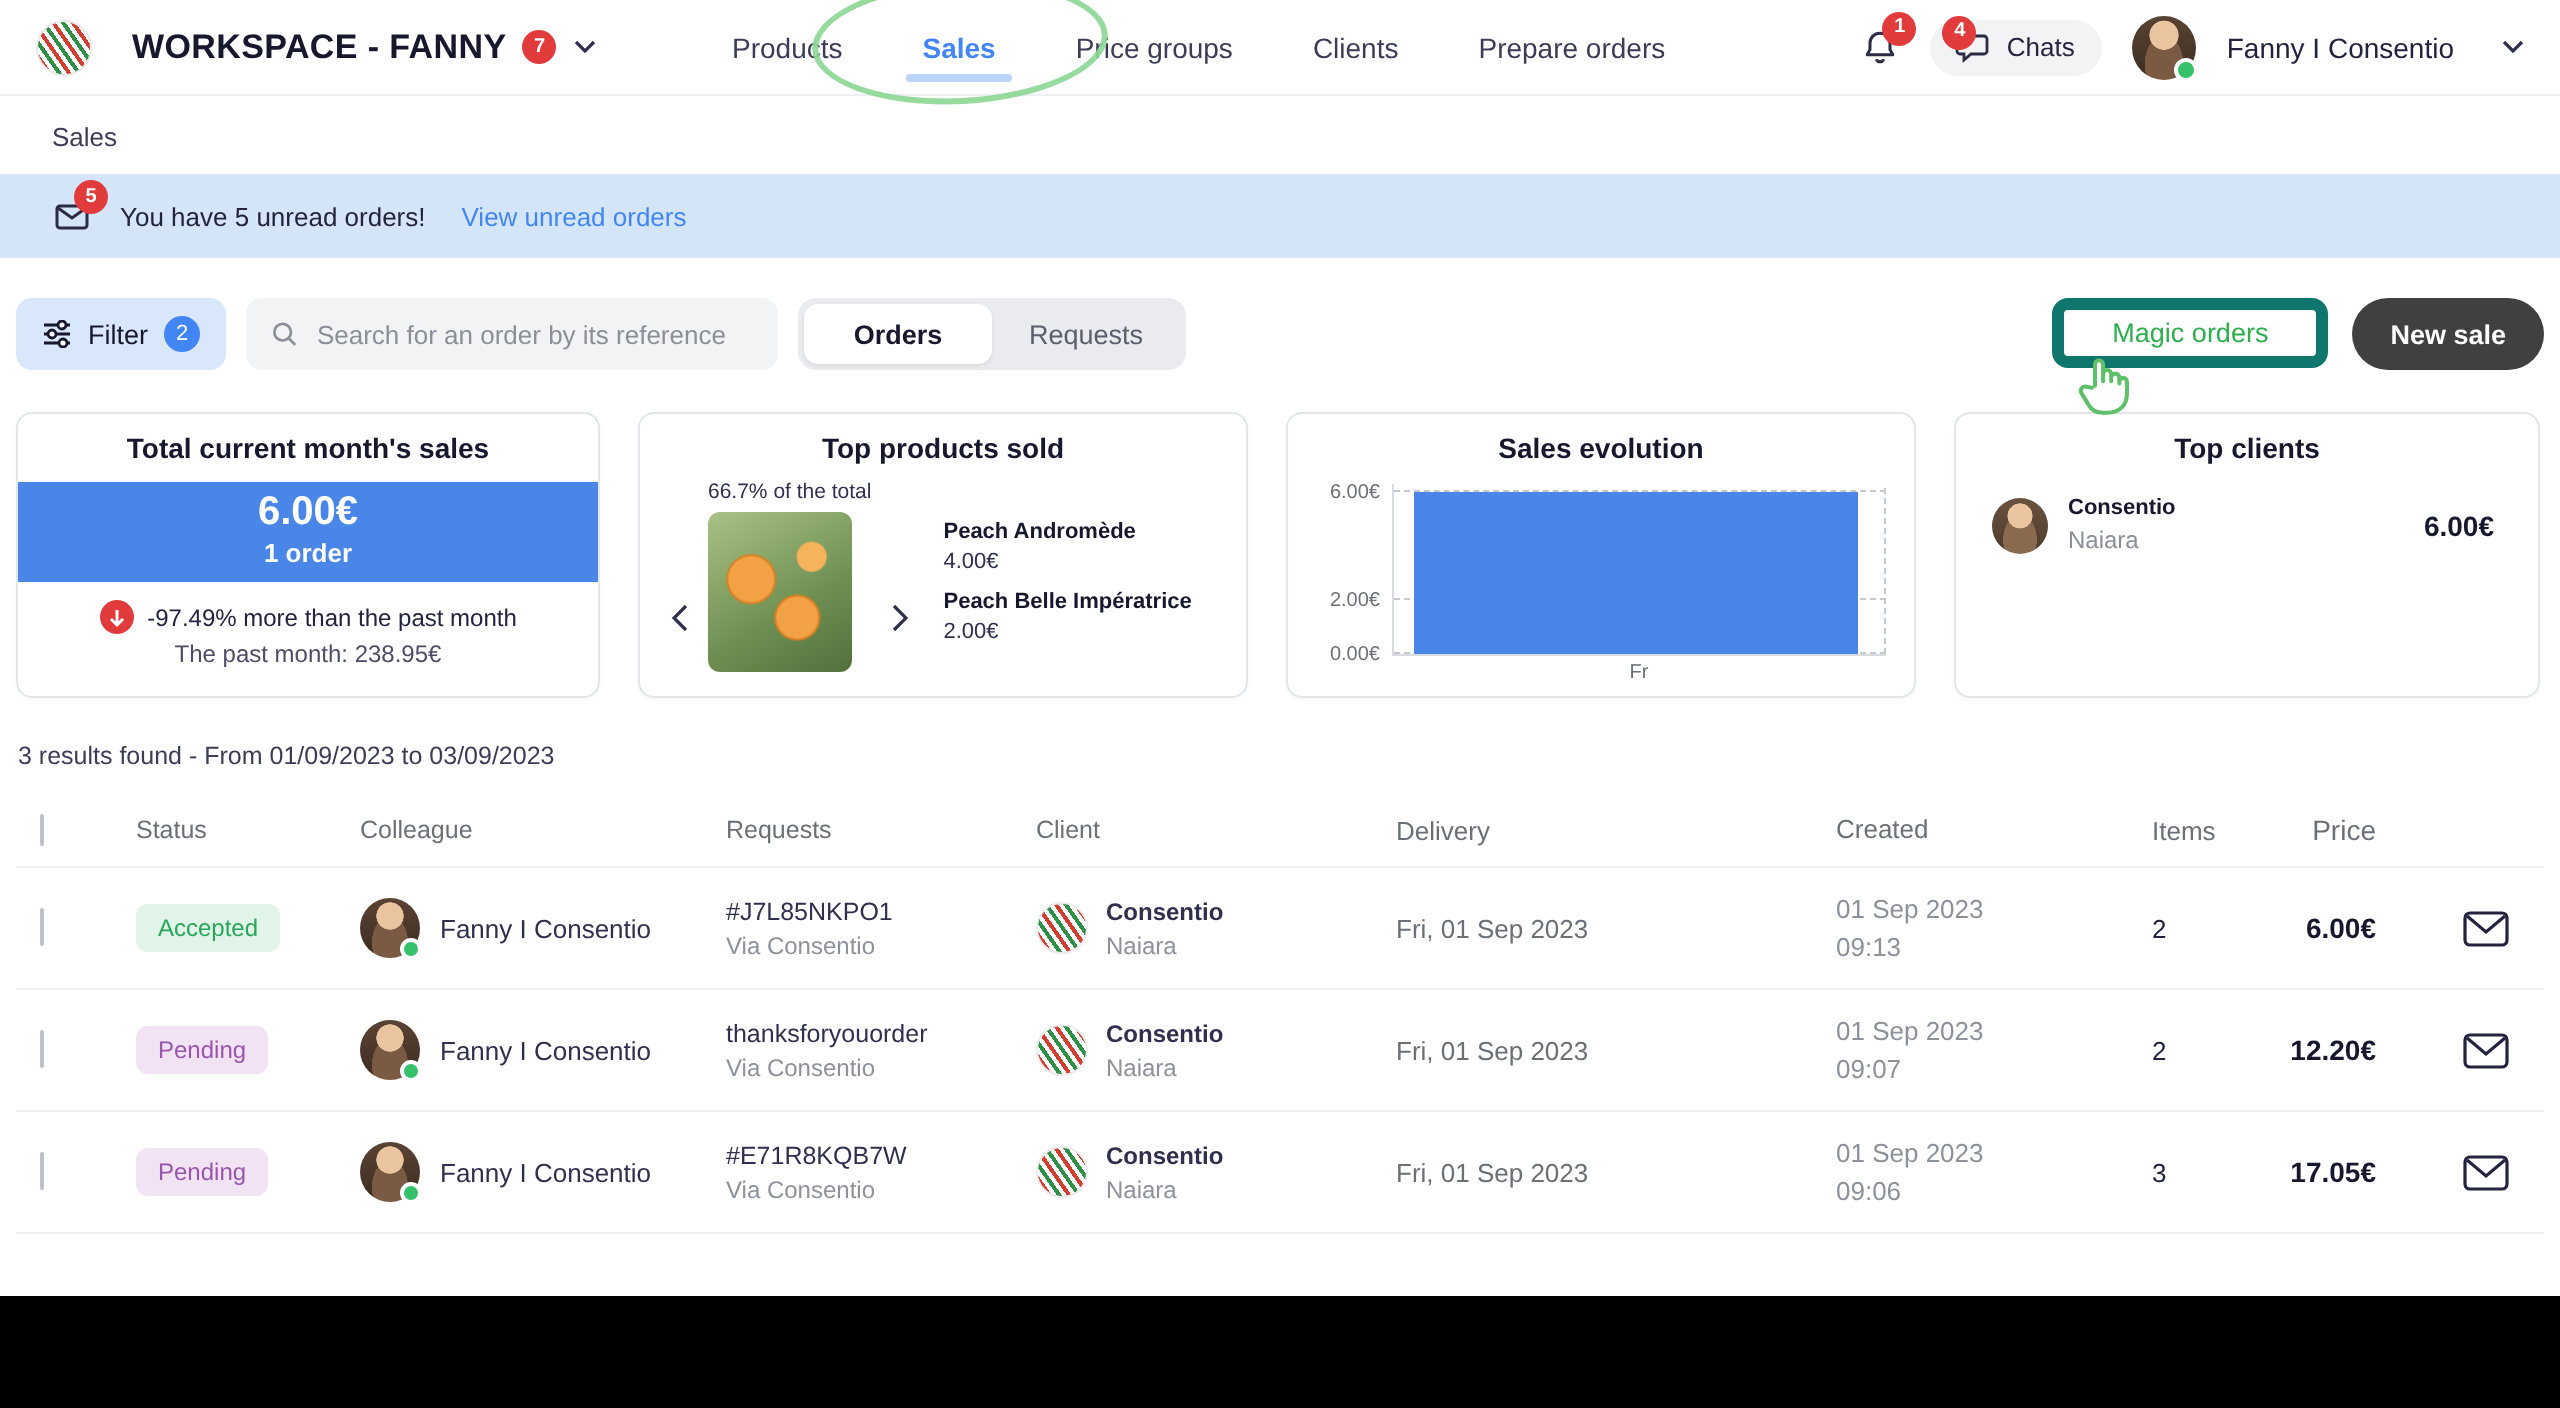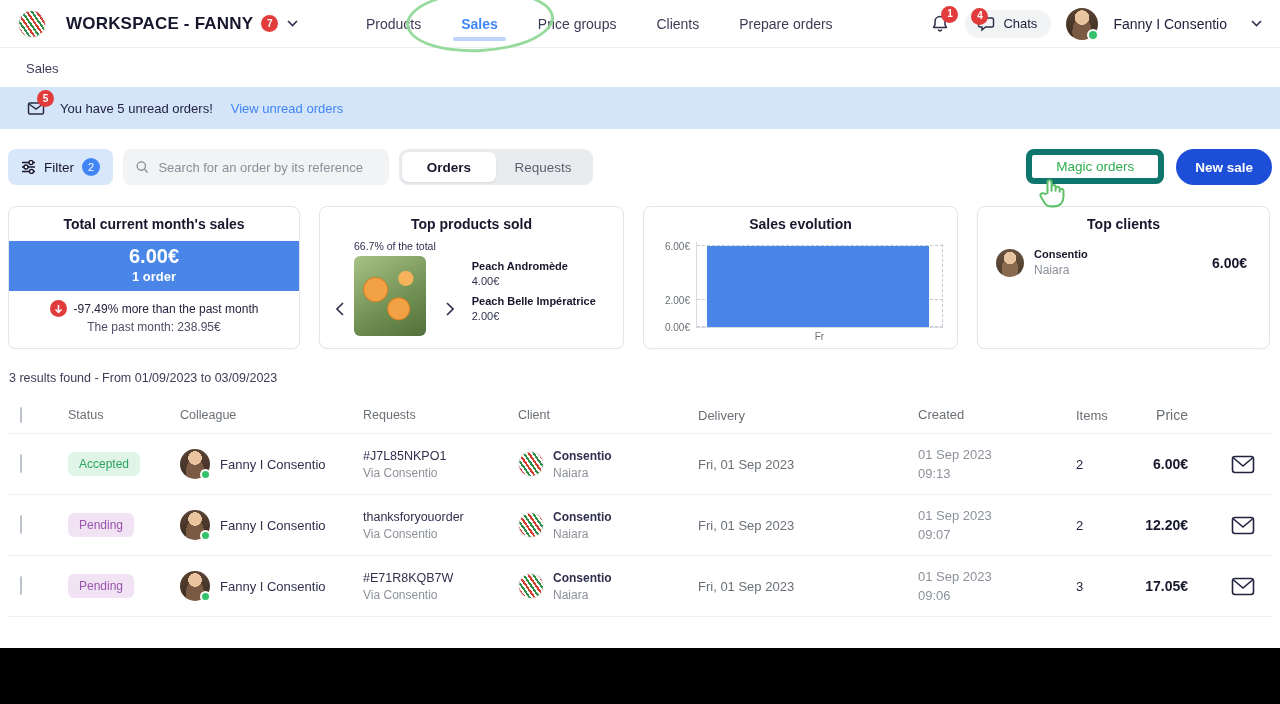--- a/index.html
+++ b/index.html
@@ -43,21 +43,21 @@
     font-size:13.5px;color:#17172e;cursor:pointer;font-family:inherit}
   .filter-badge{background:#4285f4;width:18px;height:18px;border-radius:50%;color:#fff;font-size:11px;display:flex;align-items:center;justify-content:center}
   .search{display:flex;align-items:center;gap:9px;background:#f1f3f5;border-radius:8px;height:36px;width:266px;padding:0 12px}
   .search input{border:none;background:transparent;outline:none;font-size:13px;color:#30304e;width:100%;font-family:inherit}
   .search input::placeholder{color:#8a8f98}
   .toggle{display:flex;background:#e9ebef;border-radius:9px;padding:3px;height:36px}
   .toggle-opt{display:flex;align-items:center;justify-content:center;width:94px;border-radius:7px;font-size:13.5px;color:#5a5f6b;cursor:pointer}
   .toggle-opt.active{background:#fff;color:#17172e;font-weight:700;box-shadow:0 1px 2px rgba(0,0,0,.08)}
   .toolbar-right{margin-left:auto;display:flex;gap:12px}
   .magic-btn{background:#fff;border:6px solid #0f766e;color:#2eae4e;border-radius:8px;height:35px;padding:0 24px;font-size:13.5px;cursor:pointer;font-family:inherit}
-  .newsale-btn{background:#1d4ed8;border:none;color:#fff;border-radius:18px;height:36px;padding:0 19px;font-size:13.5px;font-weight:700;cursor:pointer;font-family:inherit}
+  .newsale-btn{background:#404040;border:none;color:#fff;border-radius:18px;height:36px;padding:0 19px;font-size:13.5px;font-weight:700;cursor:pointer;font-family:inherit}
 
   
   .cards{display:flex;gap:19px;margin:21px 8px 0}
   .card{background:#fff;border:1px solid #e3e5e9;border-radius:8px;height:143px;position:relative;box-shadow:0 1px 2px rgba(20,20,40,.03)}
   .card-title{text-align:center;font-size:14px;font-weight:700;color:#17172e;padding-top:9px}
   .card1{width:292px}
   .blue-block{margin-top:9px;background:#4a86e8;color:#fff;text-align:center;padding:4px 0 7px}
   .blue-amount{font-size:20px;font-weight:800}
   .blue-orders{font-size:13px;font-weight:700;margin-top:1px}
   .delta-row{display:flex;align-items:center;justify-content:center;gap:7px;margin-top:9px;font-size:12px;color:#23233f}

